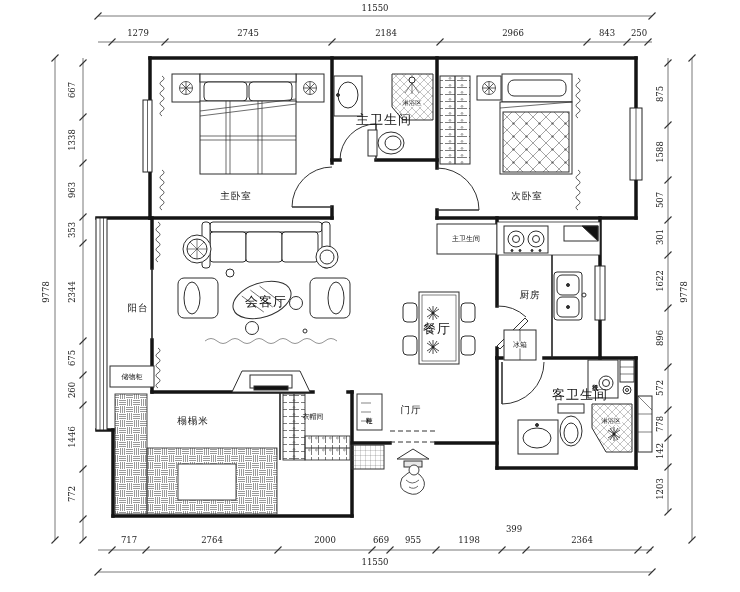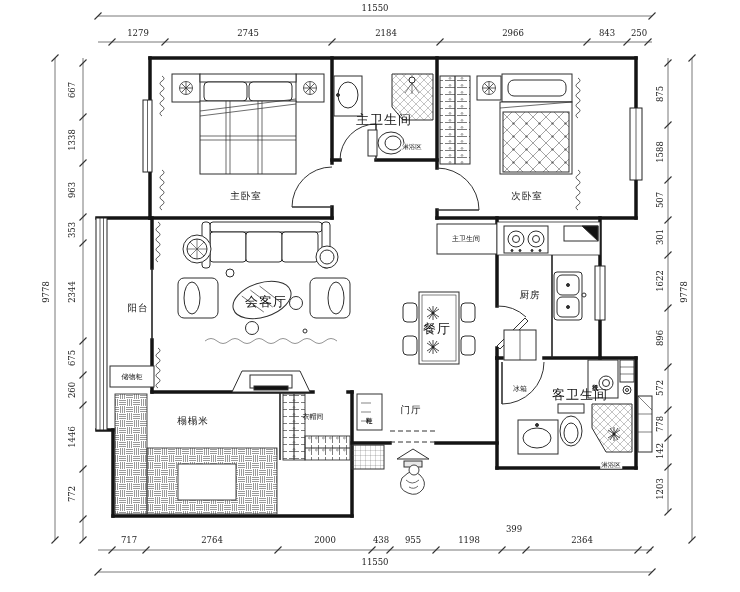--- a/index.html
+++ b/index.html
@@ -4,21 +4,21 @@
 <style>
   html,body{margin:0;padding:0;background:#fff;}
   .canvas{position:relative;width:740px;height:592px;background:#fff;overflow:hidden;
           font-family:"DejaVu Sans",sans-serif;}
   .canvas svg{position:absolute;left:0;top:0;}
   .lbl{position:absolute;transform:translate(-50%,-50%);color:#111;white-space:nowrap;
        letter-spacing:1px;line-height:1;}
   .s9{font-size:9.5px;} .s8{font-size:13px;} .s7{font-size:7px;letter-spacing:0;}
   .s6{font-size:6.5px;letter-spacing:0;}
   .vert{writing-mode:vertical-rl;text-orientation:upright;letter-spacing:0;}
-  .bgw{background:#fff;padding:0 1px;margin-top:44px;}
+  .bgw{background:#fff;padding:0 1px;}
   .dim{position:absolute;transform:translate(-50%,-50%);font-size:8.5px;color:#222;
        font-family:"DejaVu Serif",serif;white-space:nowrap;line-height:1;}
   .dim.rot{transform:translate(-50%,-50%) rotate(-90deg);}
 </style>
 </head>
 <body>
 
 <div class="canvas">
 <svg width="740" height="592" viewBox="0 0 740 592">
 <defs>
@@ -411,21 +411,21 @@
           <rect x="404" y="461" width="18" height="6" fill="#e8e8e8"></rect>
         </g>
   <g transform="translate(412,480)" stroke="#444">
     <path d="M-10,-2 Q-15,9 -4,13 Q5,17 11,9 Q15,2 8,-5 Q2,-10 -4,-7 Z"></path>
     <circle cx="2" cy="-10" r="5"></circle>
     <path d="M-6,0 Q0,6 7,0 M-3,7 Q2,10 6,6" fill="none" stroke-width="0.8"></path>
   </g>
 </g>
 </svg>
 
-<span class="lbl s9" style="left:246px;top:196px">主卧室</span>
+<span class="lbl s9" style="left:236px;top:196px">主卧室</span>
 <span class="lbl s8" style="left:384px;top:119px">主卫生间</span>
 <span class="lbl s9" style="left:527px;top:196px">次卧室</span>
 <span class="lbl s8" style="left:266px;top:301px">会客厅</span>
 <span class="lbl s8" style="left:437px;top:328px">餐厅</span>
 <span class="lbl s9" style="left:530px;top:295px">厨房</span>
 <span class="lbl s8" style="left:580px;top:394px">客卫生间</span>
 <span class="lbl s9" style="left:138px;top:308px">阳台</span>
 <span class="lbl s9" style="left:193px;top:421px">榻榻米</span>
 <span class="lbl s7" style="left:313px;top:417px">衣帽间</span>
 <span class="lbl s9" style="left:411px;top:410px">门厅</span>
@@ -443,21 +443,21 @@
 <span class="dim" style="left:248px;top:33px">2745</span>
 <span class="dim" style="left:386px;top:33px">2184</span>
 <span class="dim" style="left:513px;top:33px">2966</span>
 <span class="dim" style="left:607px;top:33px">843</span>
 <span class="dim" style="left:639px;top:33px">250</span>
 
 <span class="dim" style="left:375px;top:562px">11550</span>
 <span class="dim" style="left:129px;top:540px">717</span>
 <span class="dim" style="left:212px;top:540px">2764</span>
 <span class="dim" style="left:325px;top:540px">2000</span>
-<span class="dim" style="left:381px;top:540px">438</span>
+<span class="dim" style="left:381px;top:540px">669</span>
 <span class="dim" style="left:413px;top:540px">955</span>
 <span class="dim" style="left:469px;top:540px">1198</span>
 <span class="dim" style="left:514px;top:529px">399</span>
 <span class="dim" style="left:582px;top:540px">2364</span>
 
 <span class="dim rot" style="left:46px;top:292px">9778</span>
 <span class="dim rot" style="left:72px;top:90px">667</span>
 <span class="dim rot" style="left:72px;top:140px">1338</span>
 <span class="dim rot" style="left:72px;top:190px">963</span>
 <span class="dim rot" style="left:72px;top:230px">353</span>

